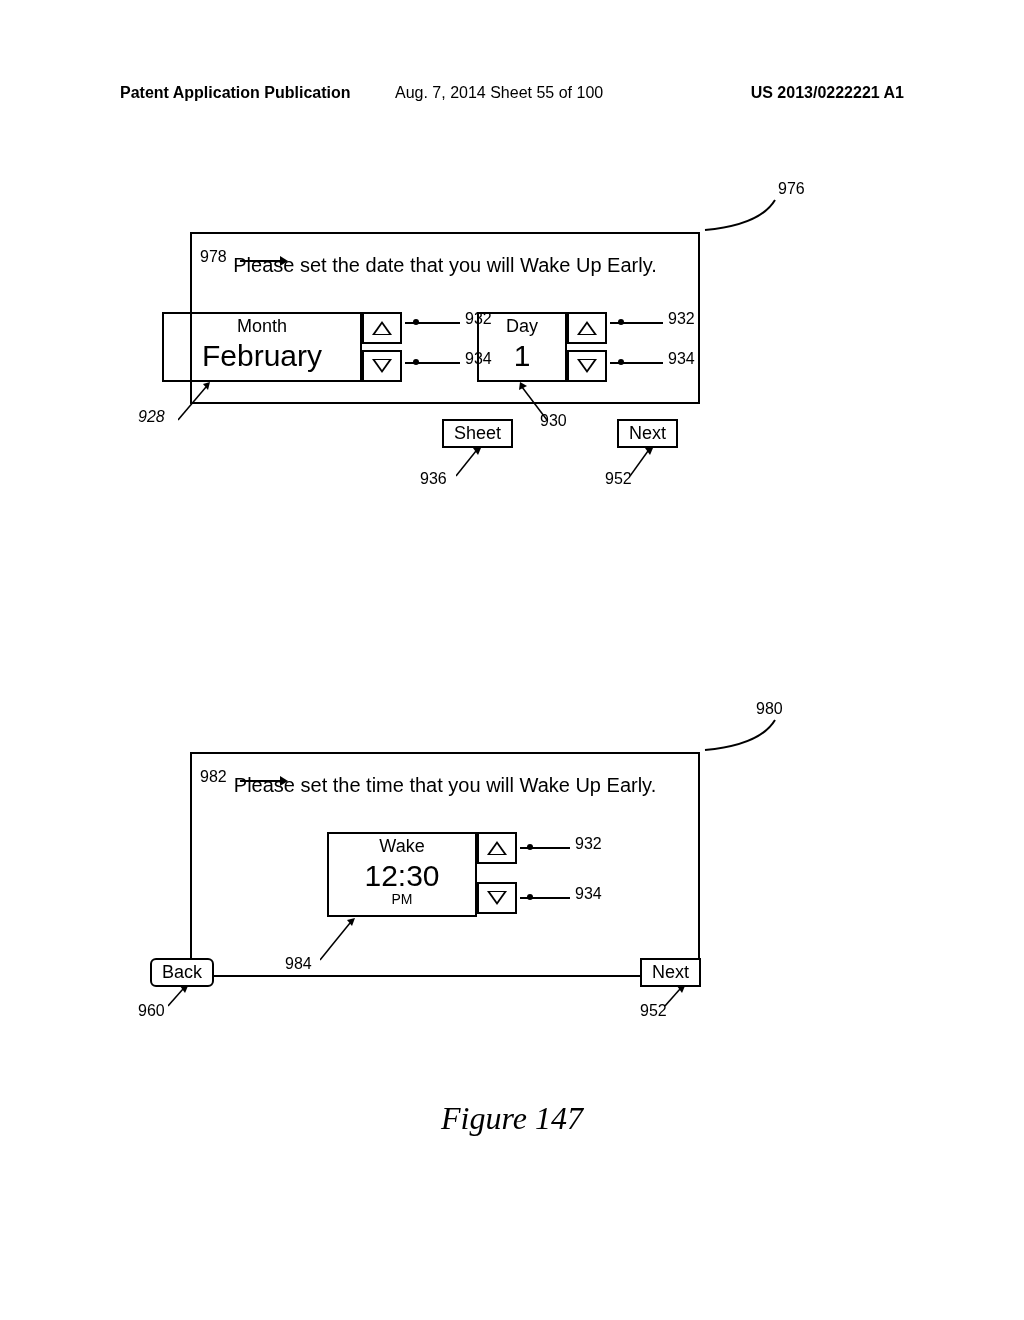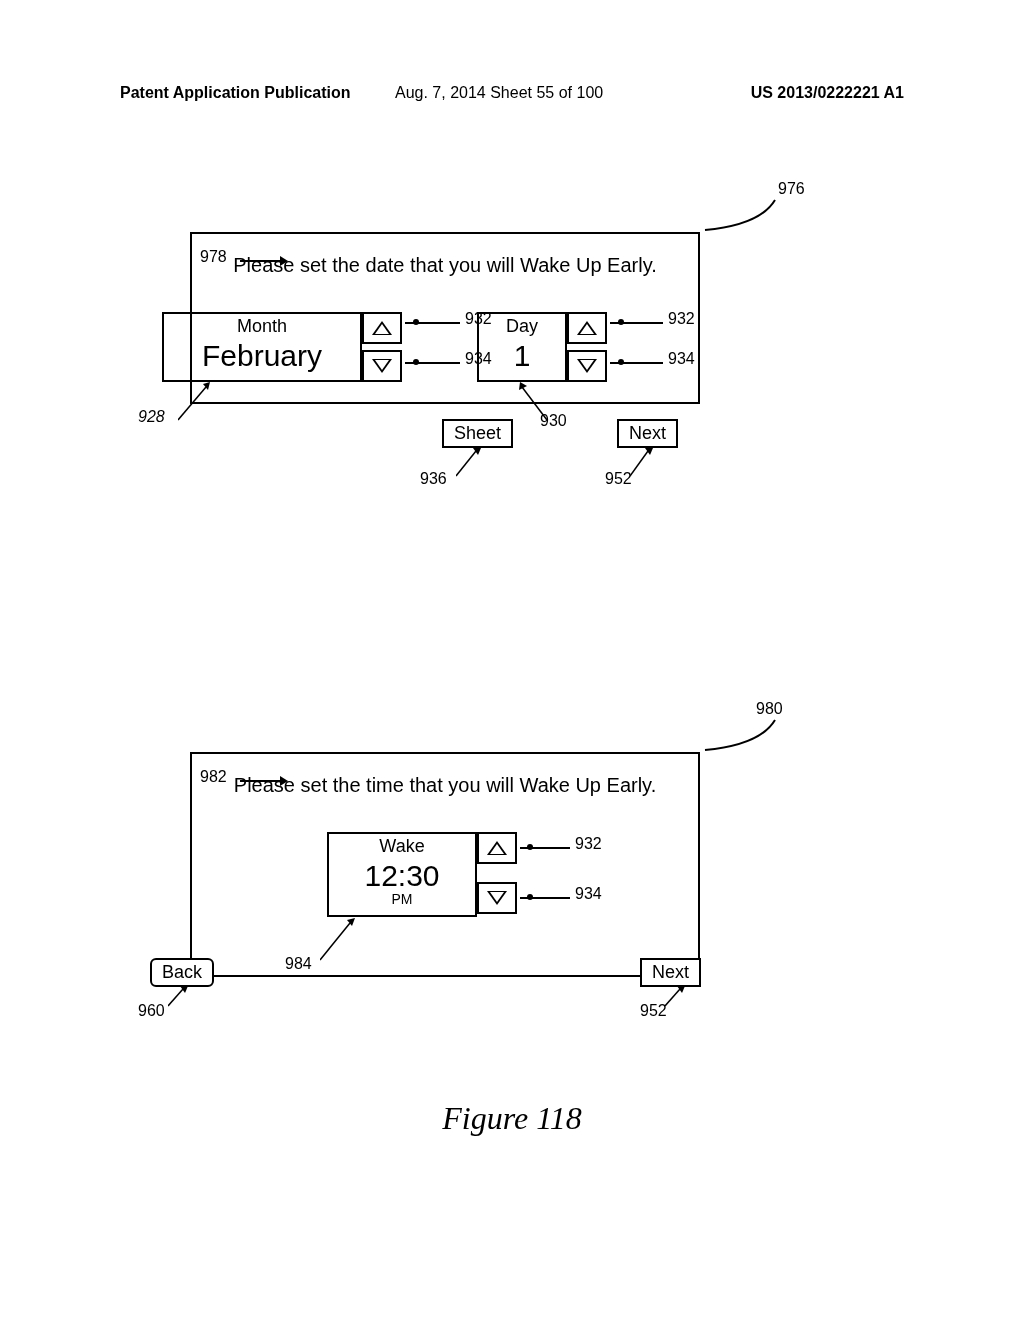--- a/index.html
+++ b/index.html
@@ -251,14 +251,14 @@
       <path d="M0 20 L15 3" stroke="black" stroke-width="1.5"></path>
       <polygon points="12,0 20,0 17,7" fill="black"></polygon>
     </svg>
 
   <div class="ref-label" style="left:640px; top:322px;">952</div>
   <svg style="position:absolute; left:665px; top:306px; width:22px; height:22px;">
       <path d="M0 20 L15 3" stroke="black" stroke-width="1.5"></path>
       <polygon points="12,0 20,0 17,7" fill="black"></polygon>
     </svg>
 
-  <div class="figure-caption" style="top:420px;">Figure 118</div>
+  <div class="figure-caption" style="top:420px;">Figure 147</div>
 </div>
 
 </body></html>

